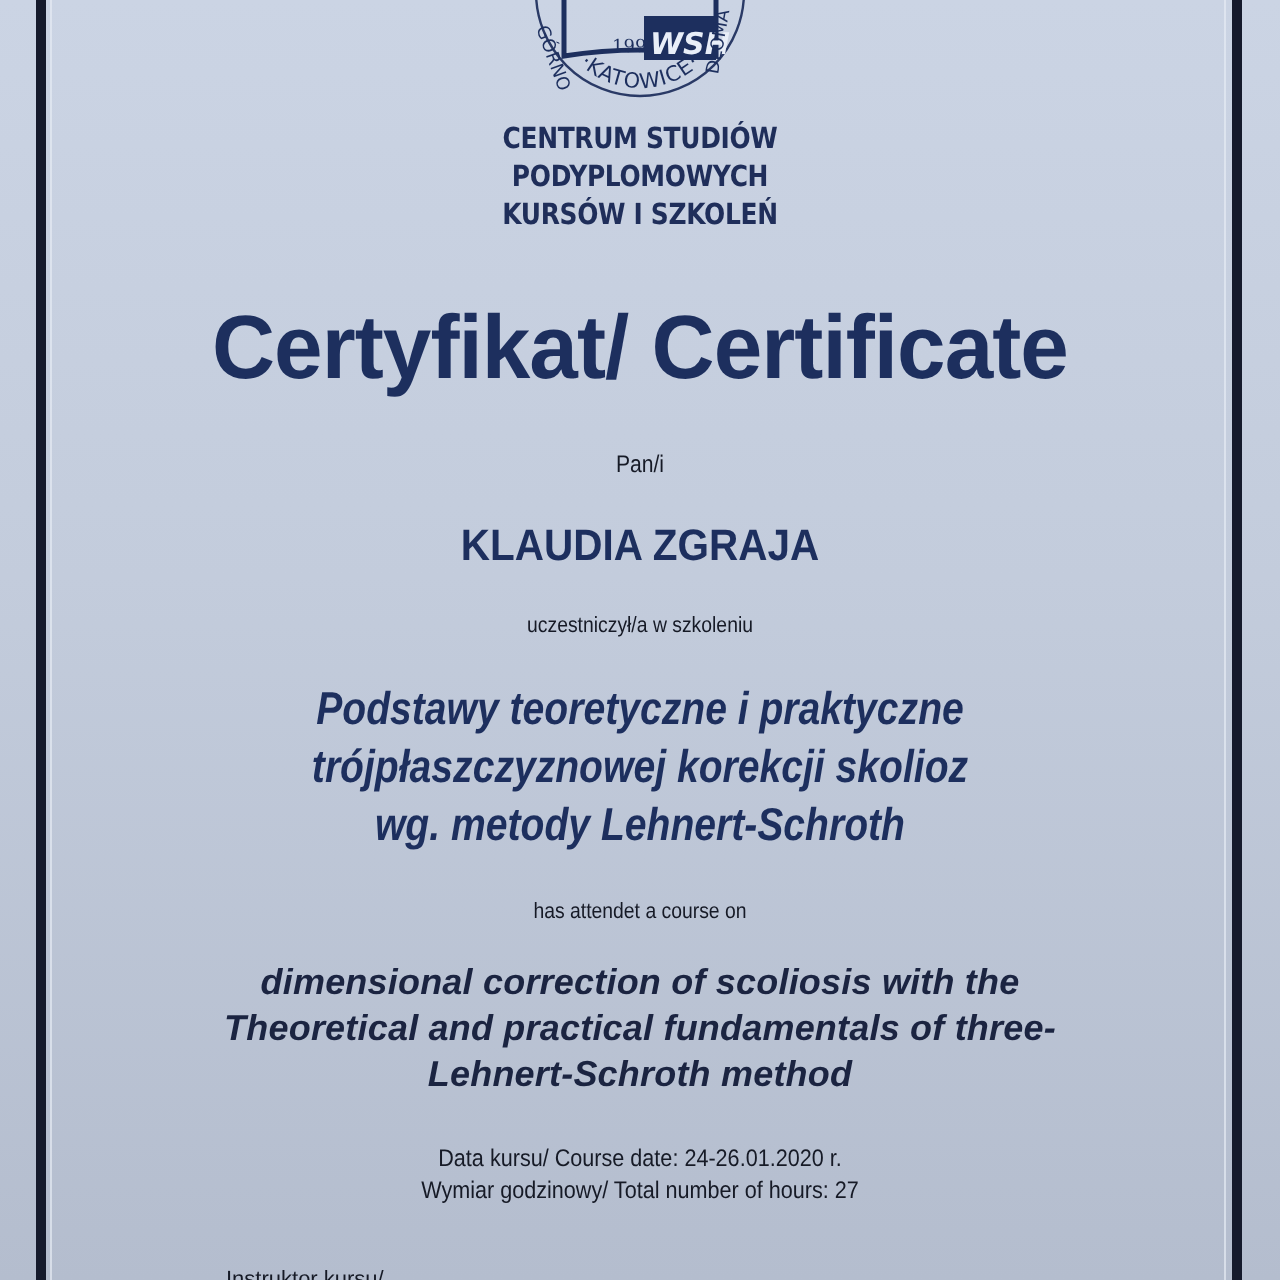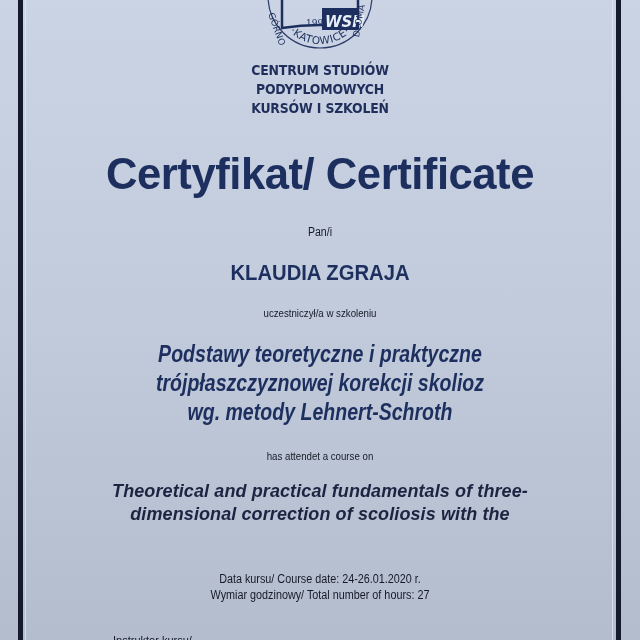--- a/index.html
+++ b/index.html
@@ -106,22 +106,23 @@
 
 <div class="course-pl">
   <div>Podstawy teoretyczne i praktyczne</div>
   <div>trójpłaszczyznowej korekcji skolioz</div>
   <div>wg. metody Lehnert-Schroth</div>
 </div>
 
 <div class="small attended">has attendet a course on</div>
 
 <div class="course-en">
+  <div>dimensional correction of scoliosis with the</div>
   <div>Theoretical and practical fundamentals of three-</div>
-  <div>dimensional correction of scoliosis with the</div>
+  <div>Lehnert-Schroth method</div>
 </div>
 
 <div class="details">
   <div>Data kursu/ Course date: 24-26.01.2020 r.</div>
   <div>Wymiar godzinowy/ Total number of hours: 27</div>
 </div>
 
 <div class="instructor">Instruktor kursu/</div>
 
 </body></html>

